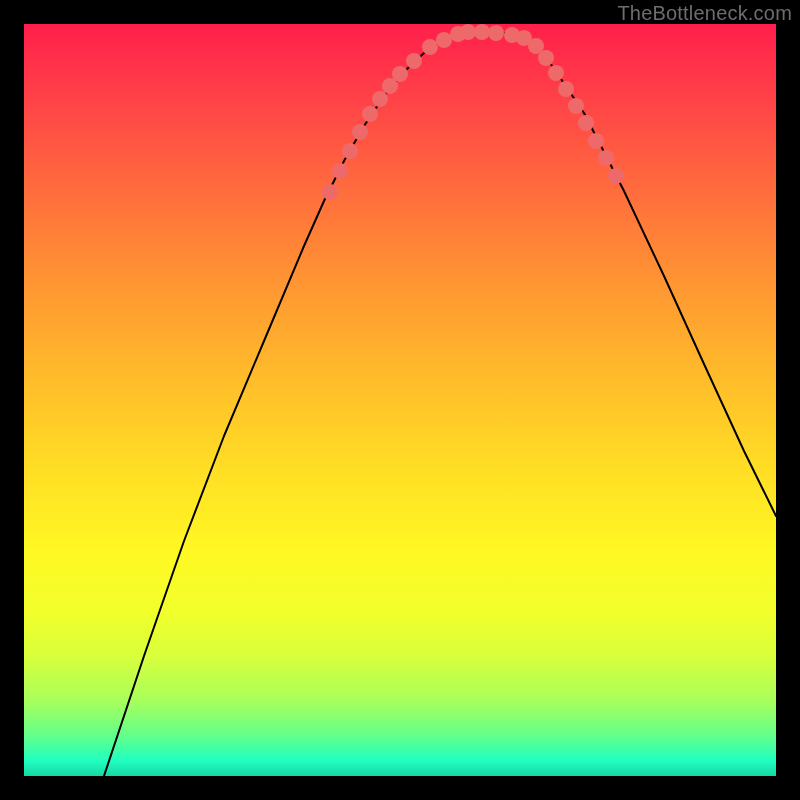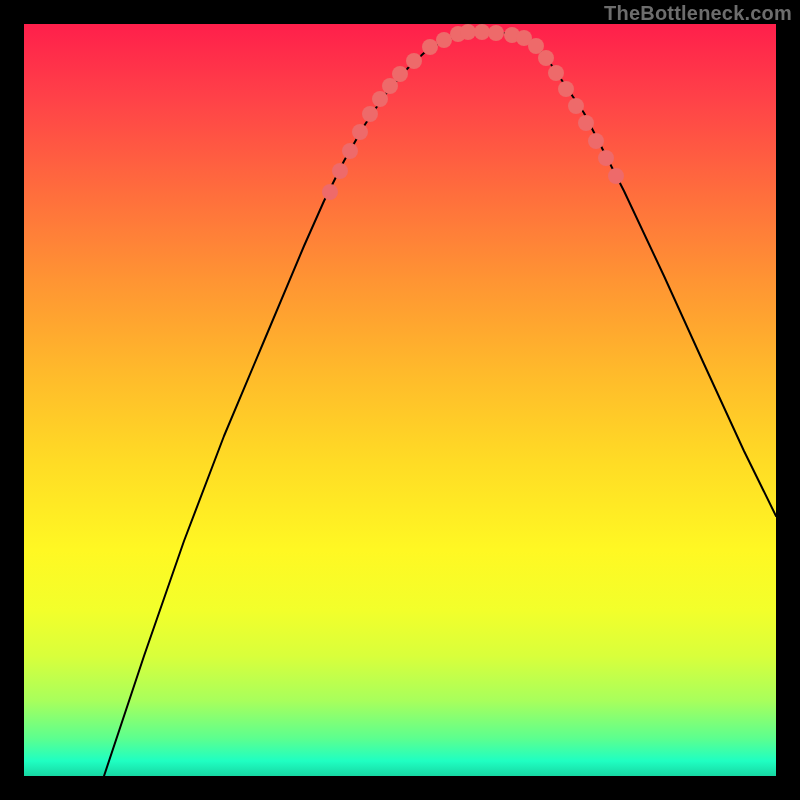--- a/index.html
+++ b/index.html
@@ -57,21 +57,21 @@
     width: 100%;
     height: 100%;
   }
   .watermark {
     position: absolute;
     top: 2px;
     right: 8px;
     color: #6d6d6d;
     font-size: 20px;
     letter-spacing: 0.2px;
-    font-weight: 700;
+    font-weight: 400;
     user-select: none;
   }
 </style>
 </head>
 <body>
 
 <div class="frame">
 
   <div class="plot-area">
     <div class="gradient"></div>

